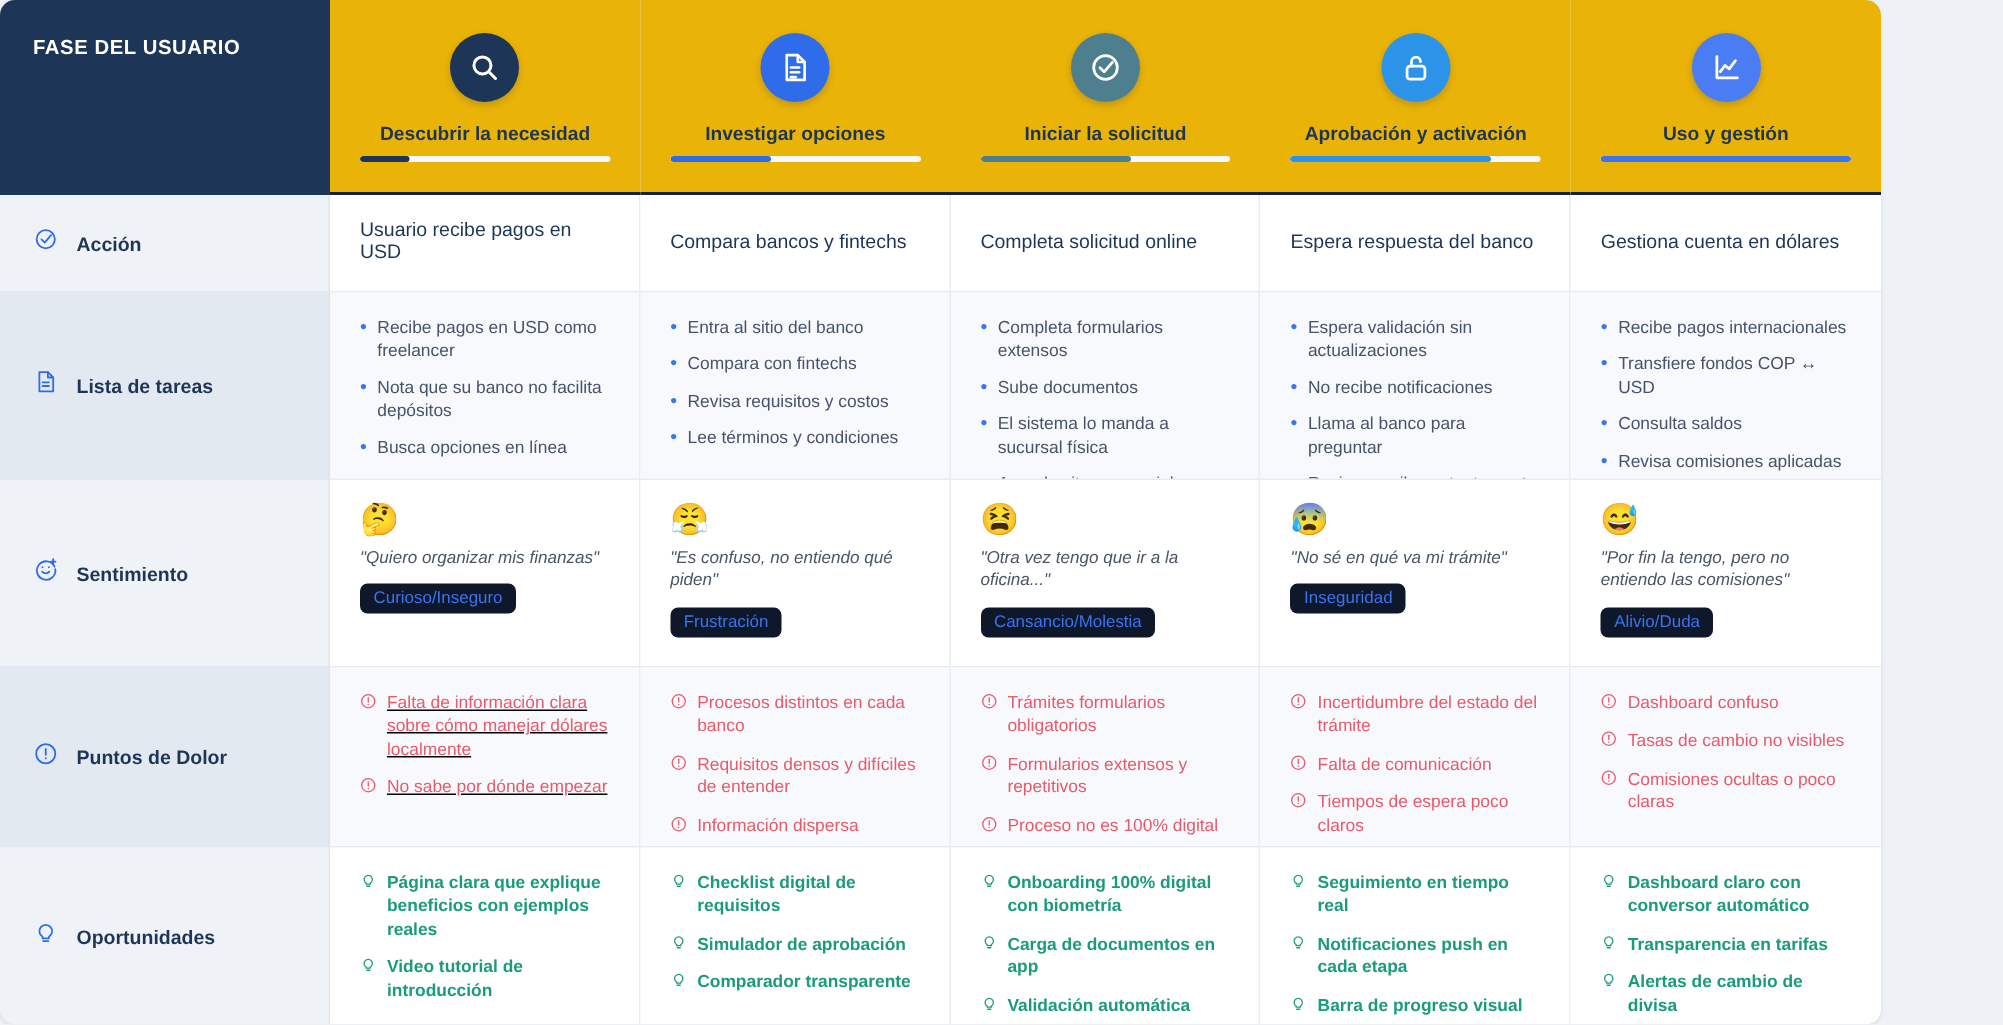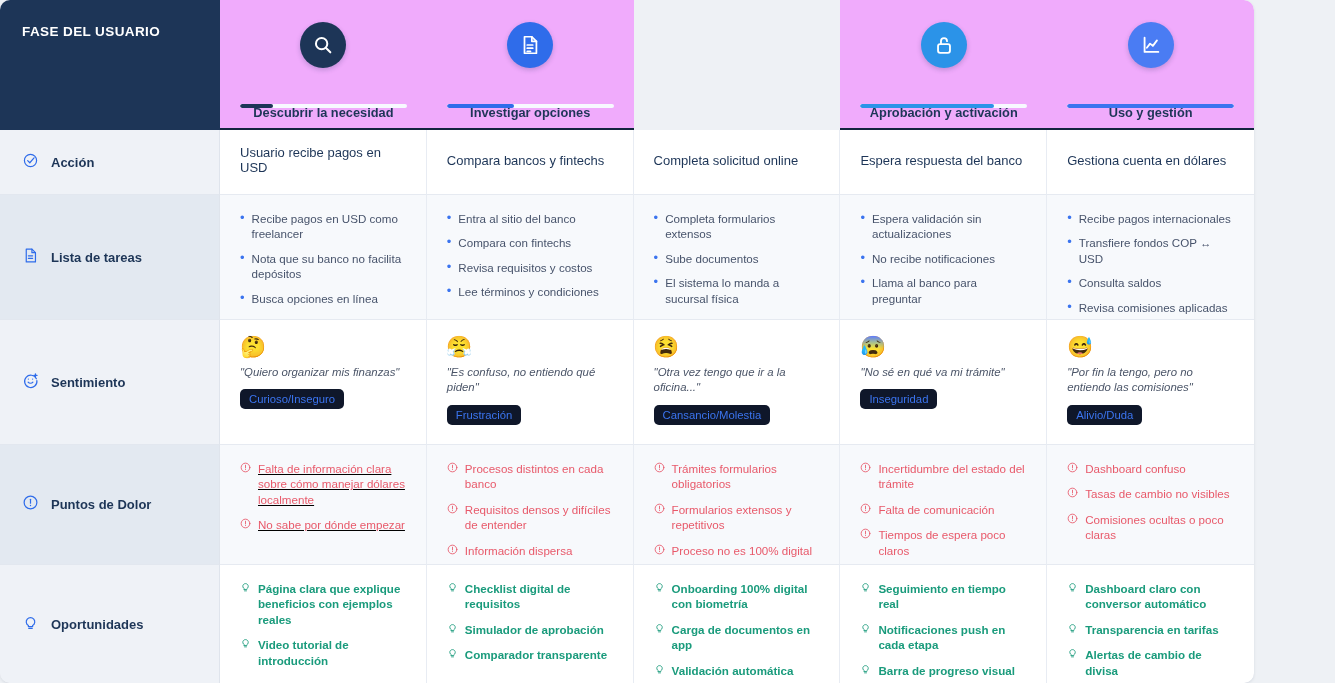--- a/index.html
+++ b/index.html
@@ -36,30 +36,29 @@
     display: flex;
     align-items: flex-start;
     padding: 24px 0 0 22px;
     font-size: 13.5px;
     font-weight: bold;
     letter-spacing: .4px;
     box-sizing: border-box;
   }
   .phase {
     grid-row: 1;
-    background: #f0abfc;
+    background: #eab308;
     border-bottom: 2px solid #12243f;
     display: flex;
     flex-direction: column;
     align-items: center;
     justify-content: flex-start;
     padding-top: 22px;
     box-sizing: border-box;
     position: relative;
-    gap: 24px;
   }
   .phase-circle {
     width: 46px; height: 46px;
     border-radius: 50%;
     display: flex;
     align-items: center;
     justify-content: center;
     box-shadow: 0 2px 5px rgba(20,40,80,.22);
   }
   .phase-circle svg { width: 22px; height: 22px; }
@@ -196,20 +195,32 @@
             <line x1="9" y1="12" x2="15" y2="12"></line>
             <line x1="9" y1="15.5" x2="15" y2="15.5"></line>
             <line x1="9" y1="19" x2="12.5" y2="19"></line>
           </svg>
         </div>
         <div class="phase-label">Investigar opciones</div>
         <div class="phase-track">
           <div class="phase-fill" style="width:40%;background:#2f6cea"></div>
         </div>
       </div>
+      <div class="phase" style="grid-column:4;">
+        <div class="phase-circle" style="background:#4e7f8e">
+          <svg viewBox="0 0 24 24" fill="none" stroke="#fff" stroke-width="2" stroke-linecap="round" stroke-linejoin="round">
+            <circle cx="12" cy="12" r="8.6"></circle>
+            <path d="M8 12.2l3 3 6-7"></path>
+          </svg>
+        </div>
+        <div class="phase-label">Iniciar la solicitud</div>
+        <div class="phase-track">
+          <div class="phase-fill" style="width:60%;background:#4e7f8e"></div>
+        </div>
+      </div>
       <div class="phase" style="grid-column:5;">
         <div class="phase-circle" style="background:#2b93e8">
           <svg viewBox="0 0 24 24" fill="none" stroke="#fff" stroke-width="2" stroke-linecap="round" stroke-linejoin="round">
             <rect x="5.5" y="11" width="13" height="9.5" rx="2.2"></rect>
             <path d="M8.7 11V7.8a3.3 3.3 0 0 1 6.6 0"></path>
           </svg>
         </div>
         <div class="phase-label">Aprobación y activación</div>
         <div class="phase-track">
           <div class="phase-fill" style="width:80%;background:#2b93e8"></div>

